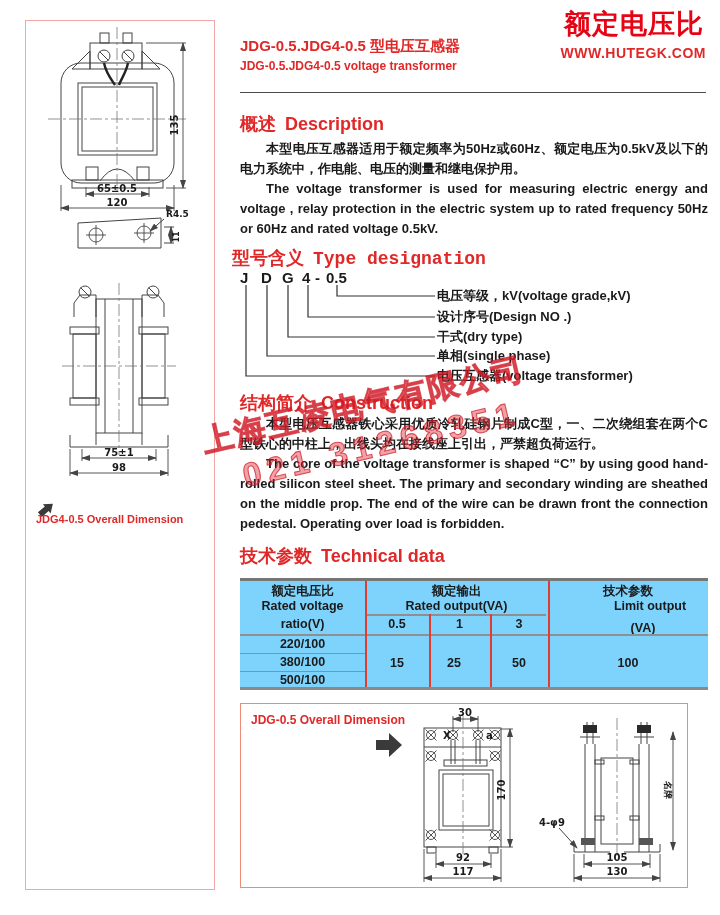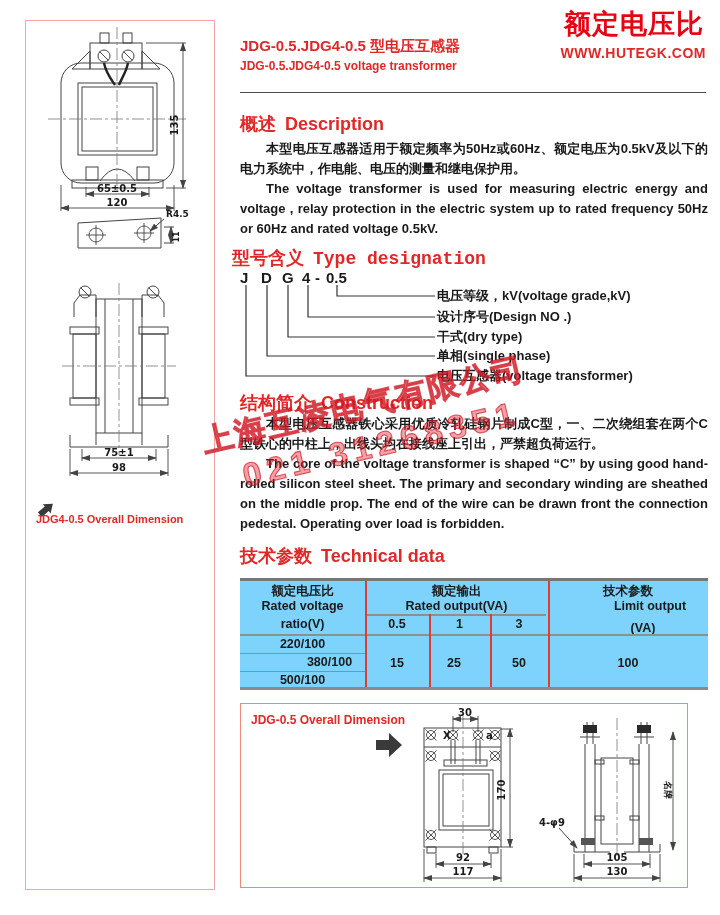--- a/index.html
+++ b/index.html
@@ -213,21 +213,21 @@
 
   <div class="tcell" style="left:125px;top:36px;width:64px;">0.5</div>
   <div class="tcell" style="left:189px;top:36px;width:61px;">1</div>
   <div class="tcell" style="left:250px;top:36px;width:58px;">3</div>
 
   <div class="tcell" style="left:308px;top:3px;width:160px;">技术参数</div>
   <div class="tcell" style="left:308px;top:18px;width:160px;margin-left:22px;">Limit output</div>
   <div class="tcell" style="left:308px;top:40px;width:136px;margin-left:27px;">(VA)</div>
 
   <div class="tcell" style="left:0;top:56px;width:125px;">220/100</div>
-  <div class="tcell" style="left:0;top:74px;width:125px;padding-left:27px;">380/100</div>
+  <div class="tcell" style="left:0;top:74px;width:125px;">380/100</div>
   <div class="tcell" style="left:0;top:92px;width:125px;">500/100</div>
   <div class="tcell" style="left:125px;top:75px;width:64px;">15</div>
   <div class="tcell" style="left:189px;top:75px;width:50px;">25</div>
   <div class="tcell" style="left:250px;top:75px;width:58px;">50</div>
   <div class="tcell" style="left:308px;top:75px;width:160px;">100</div>
 
   <div class="gline" style="left:127px;top:33px;width:179px;height:1.5px;"></div>
   <div class="gline" style="left:0;top:53px;width:468px;height:1.5px;"></div>
   <div class="gline" style="left:0;top:72px;width:125px;height:1px;"></div>
   <div class="gline" style="left:0;top:90px;width:125px;height:1px;"></div>

